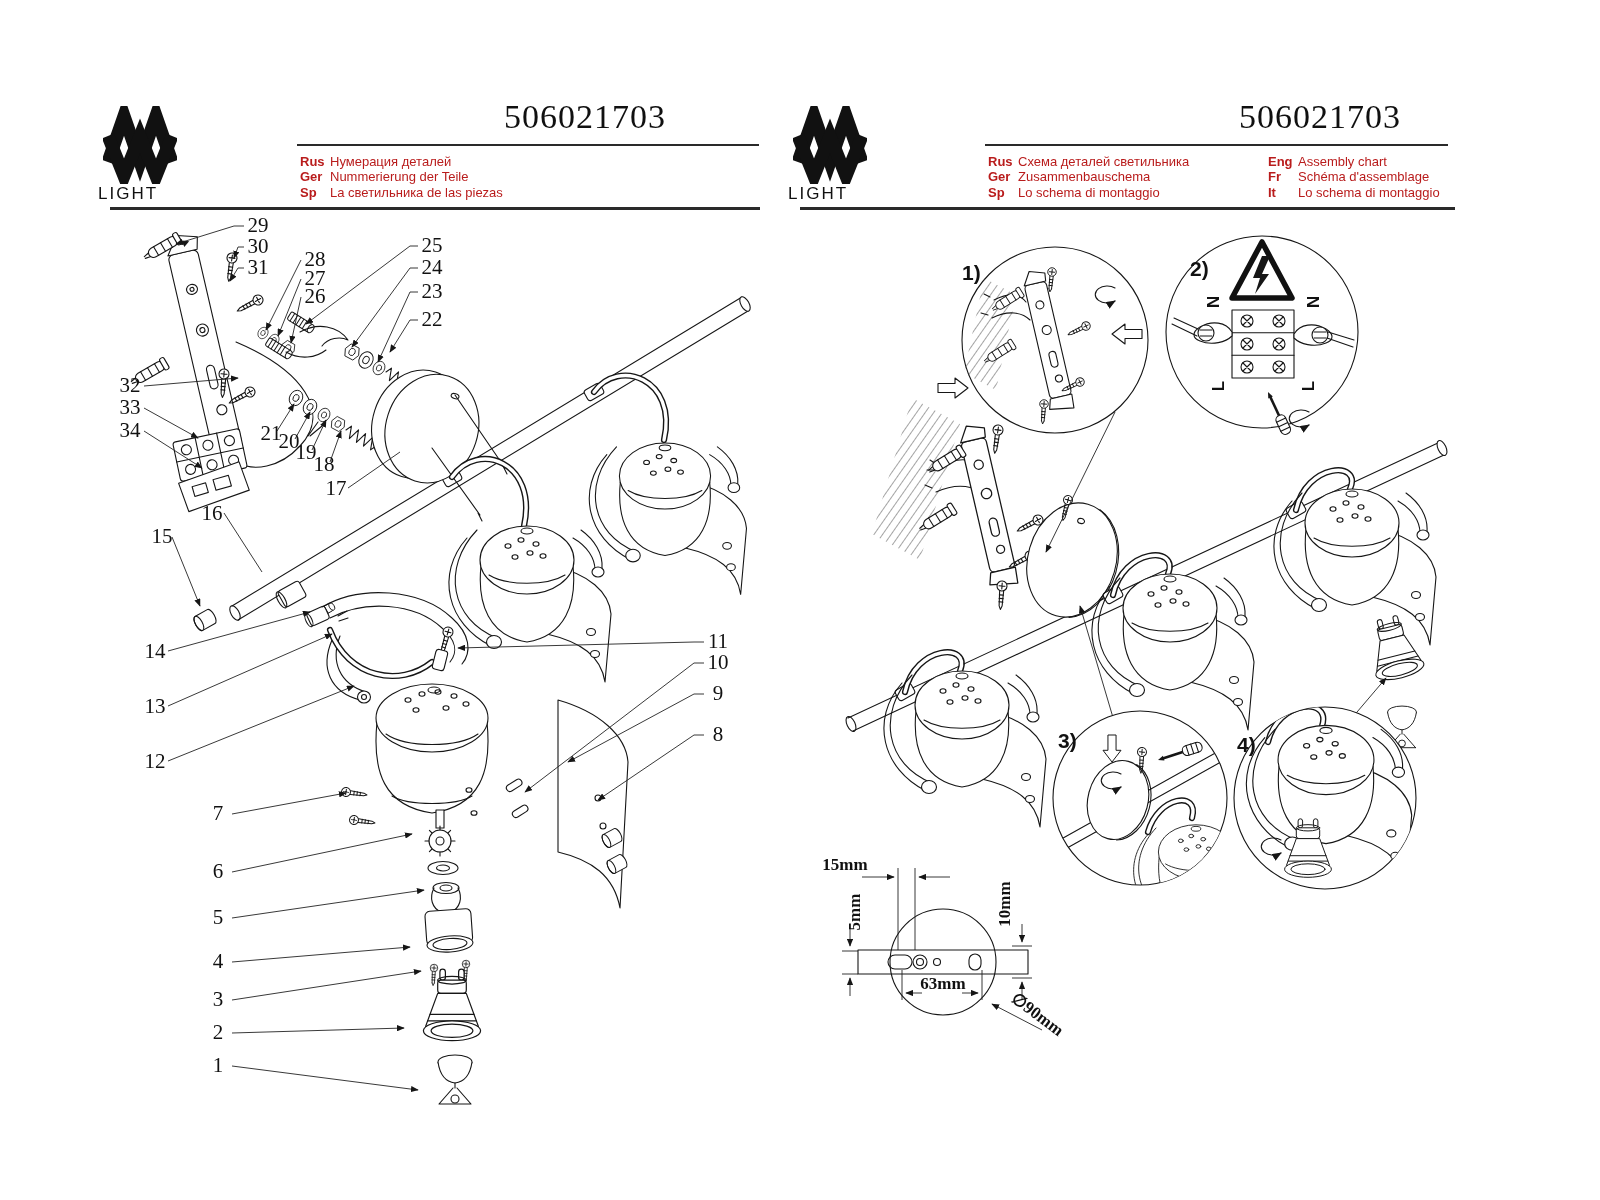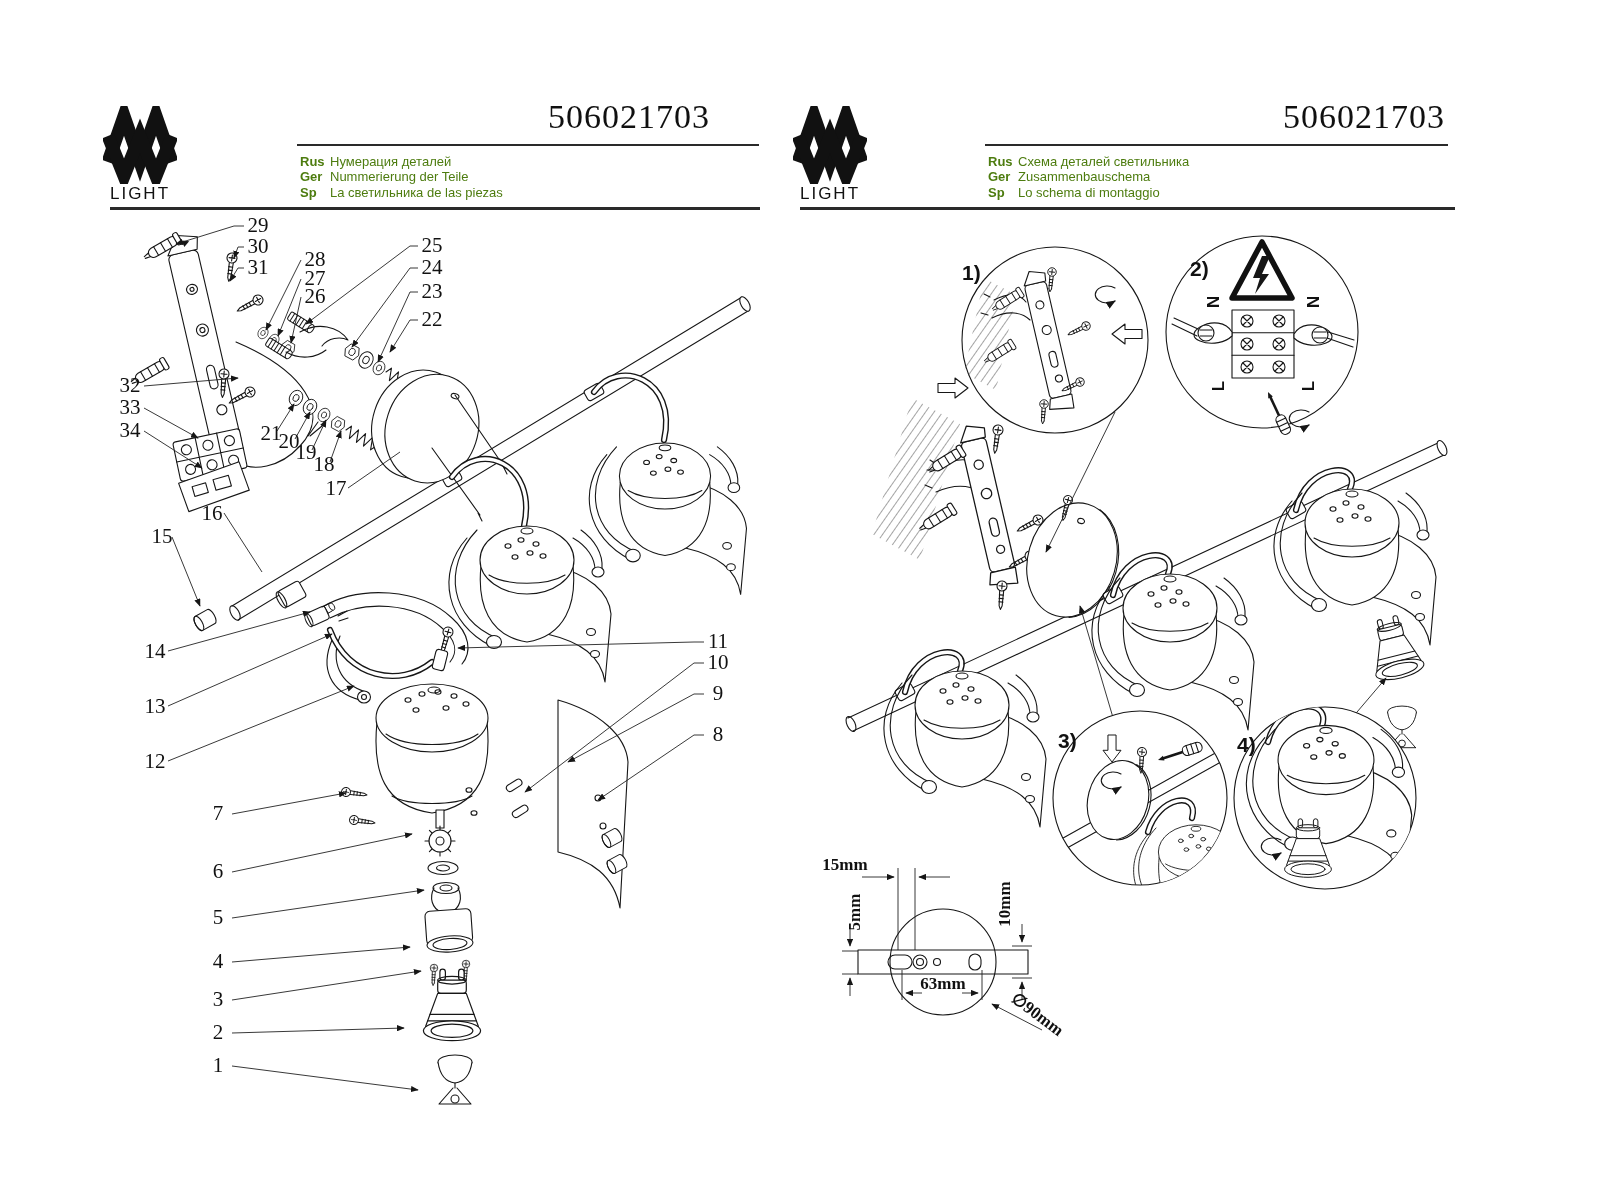--- a/index.html
+++ b/index.html
@@ -1,25 +1,25 @@
 <!DOCTYPE html>
 <html><head>
 <meta charset="utf-8">
 <style>
   html,body{margin:0;padding:0;background:#fff;}
   #canvas{position:relative;width:1600px;height:1200px;background:#fff;overflow:hidden;
           font-family:"Liberation Sans",sans-serif;color:#111;}
   .abs{position:absolute;}
   .logo-light{font-family:"Liberation Sans",sans-serif;font-size:17px;letter-spacing:2px;
-              color:#111;text-align:center;}
+              color:#111;text-align:left;}
   .model{font-family:"Liberation Serif",serif;font-size:34px;color:#101010;
-         text-align:right;letter-spacing:1px;white-space:nowrap;}
+         text-align:center;letter-spacing:1px;white-space:nowrap;}
   .hline{background:#2a2a2a;}
   .langcol{display:flex;flex-direction:column;gap:0px;}
-  .lrow{font-size:13px;line-height:15.4px;white-space:nowrap;color:#4d7c0f;}
+  .lrow{font-size:13px;line-height:15.4px;white-space:nowrap;color:#b91c1c;}
   .lcode{display:inline-block;min-width:30px;font-weight:700;}
   svg text{user-select:none;}
   .s{stroke:#161616;stroke-width:1.1;fill:none;stroke-linecap:round;stroke-linejoin:round;}
   .sf{stroke:#161616;stroke-width:1.1;fill:#fff;stroke-linejoin:round;}
   .dk{fill:#161616;stroke:none;}
   .tube{stroke:#161616;stroke-width:6.2;fill:none;stroke-linecap:round;}
   .tubein{stroke:#fff;stroke-width:3.4;fill:none;stroke-linecap:round;}
   .lead{stroke:#222;stroke-width:0.9;fill:none;}
   .part{font:21px "Liberation Serif",serif;fill:#111;text-anchor:middle;}
   .step{font:700 21px "Liberation Sans",sans-serif;fill:#111;}
@@ -49,20 +49,25 @@
     <polyline points="5,56 21,10 37,56 53,10 69,56" fill="none" stroke="#111" stroke-width="13"></polyline>
     <polyline points="5,30 21,70 37,30 53,70 69,30" fill="none" stroke="#111" stroke-width="13"></polyline>
   </svg>
   <div class="abs logo-light" style="left:788px;top:184px;width:84px">LIGHT</div>
   <div class="abs model" style="left:1195px;top:98px;width:250px">506021703</div>
   <div class="abs hline" style="left:985px;top:144px;width:463px;height:1.5px"></div>
   <div class="abs langcol" style="left:988px;top:154px">
     <div class="lrow"><span class="lcode">Rus</span><span>Схема деталей светильника</span></div>
     <div class="lrow"><span class="lcode">Ger</span><span>Zusammenbauschema</span></div>
     <div class="lrow"><span class="lcode">Sp</span><span>Lo schema di montaggio</span></div>
+  </div>
+  <div class="abs langcol" style="left:1268px;top:154px">
+    <div class="lrow"><span class="lcode">Eng</span><span>Assembly chart</span></div>
+    <div class="lrow"><span class="lcode">Fr</span><span>Schéma d'assemblage</span></div>
+    <div class="lrow"><span class="lcode">It</span><span>Lo schema di montaggio</span></div>
   </div>
   <div class="abs hline" style="left:800px;top:207px;width:655px;height:2.5px"></div>
 
   <svg class="abs" style="left:0;top:0" width="1600" height="1200" viewBox="0 0 1600 1200">
     <defs>
       <marker id="arr" viewBox="0 0 10 8" refX="9" refY="4" markerWidth="9" markerHeight="7" orient="auto-start-reverse">
         <path d="M0,0 L10,4 L0,8 Z" fill="#161616"></path>
       </marker>
       <pattern id="hatch" width="7" height="7" patternUnits="userSpaceOnUse" patternTransform="rotate(35)">
         <line x1="0" y1="0" x2="0" y2="7" stroke="#4a4a4a" stroke-width="1"></line>

